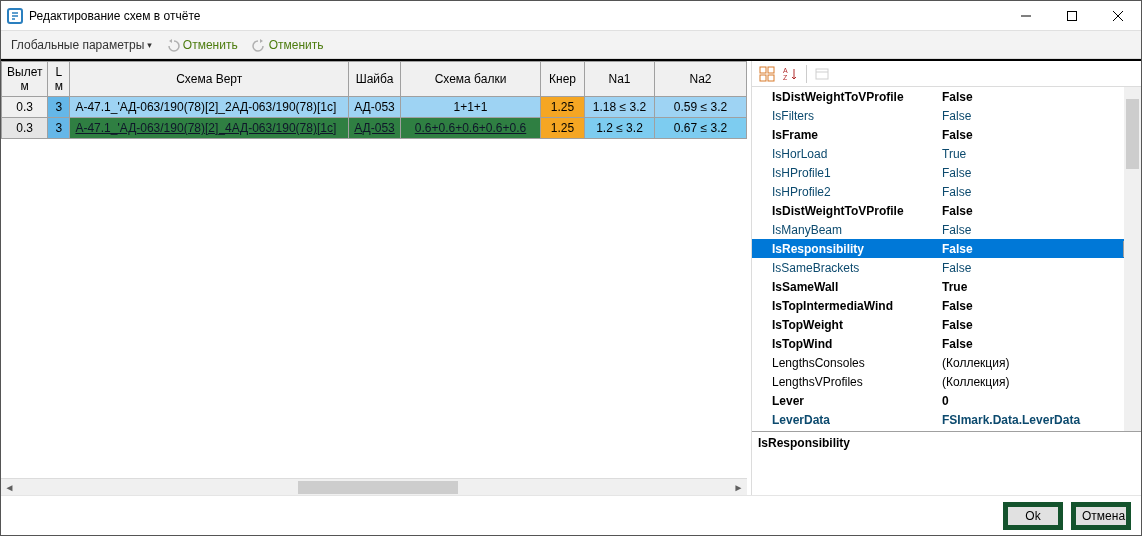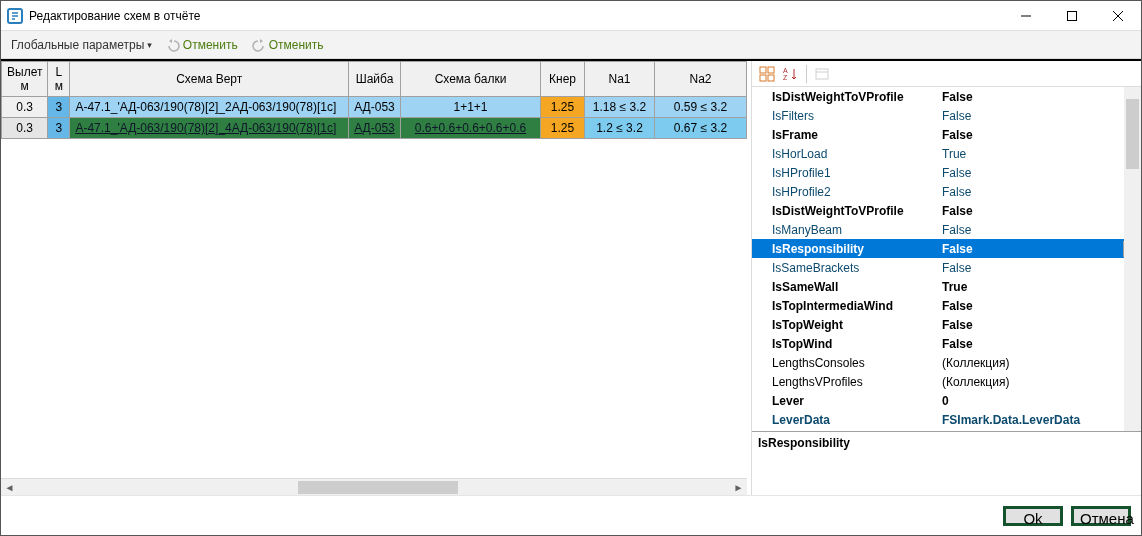--- a/index.html
+++ b/index.html
@@ -212,25 +212,25 @@
     display: flex;
     align-items: center;
     justify-content: flex-end;
     gap: 8px;
     padding: 0 10px;
     background: #fff;
     border-top: 1px solid #e5e5e5;
   }
   .footer button {
     width: 60px;
-    height: 20px;
+    height: 28px;
     background: #e1e1e1;
-    border: 3px solid #14532d;
+    border: 5px solid #14532d;
     font-family: inherit;
-    font-size: 15px;
+    font-size: 12px;
   }
   .vsplit {
     width: 4px;
     cursor: col-resize;
   }
 </style>
 </head>
 <body>
 
 <div class="titlebar">

